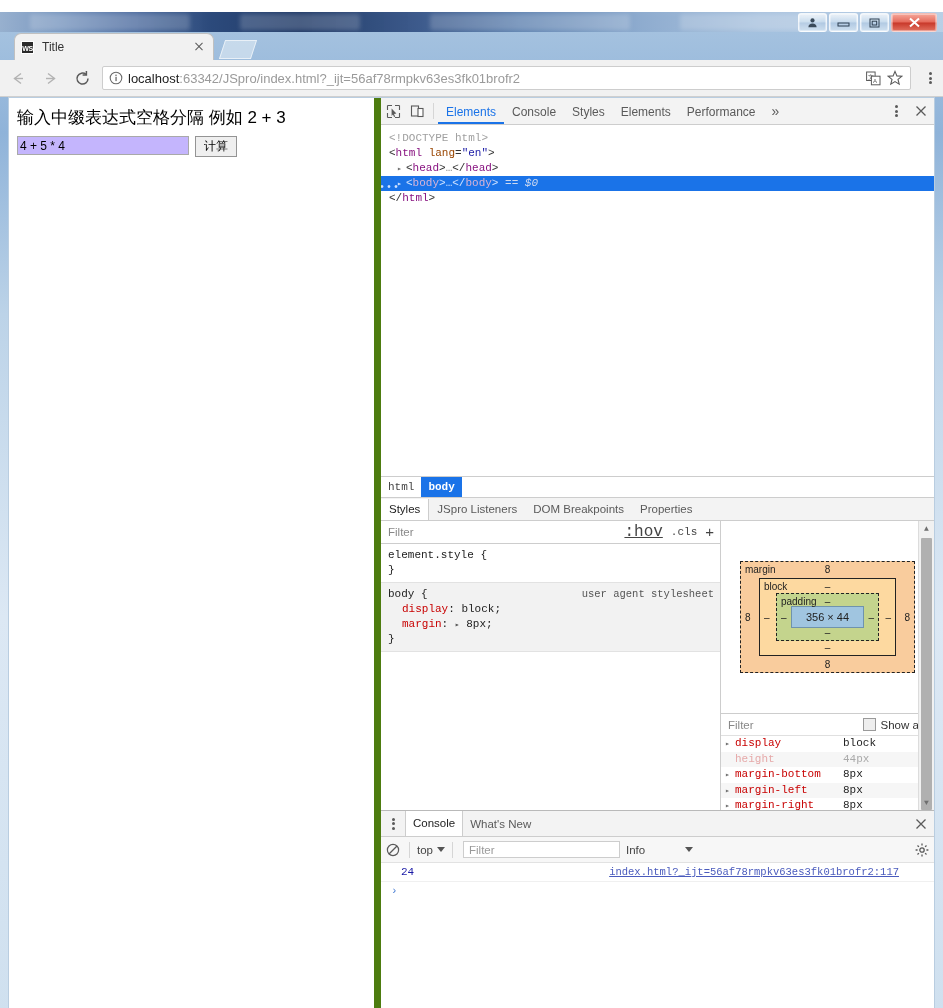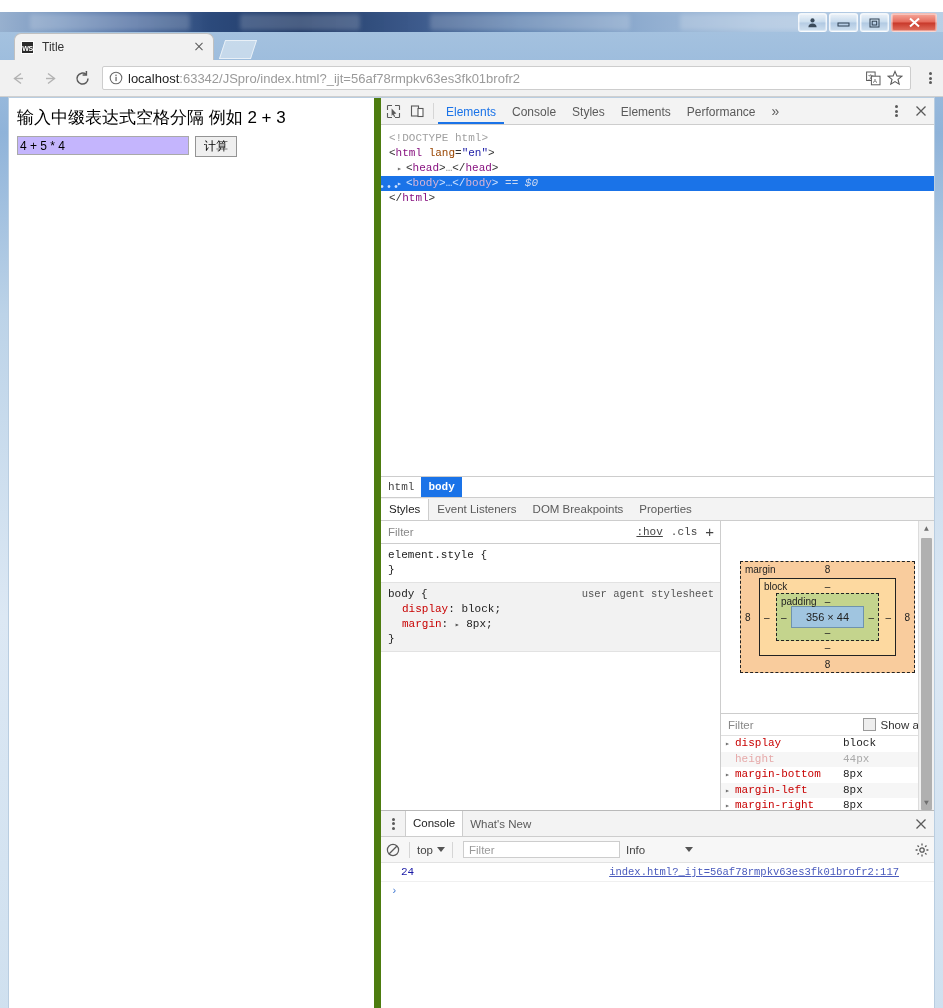--- a/index.html
+++ b/index.html
@@ -232,21 +232,21 @@
   .sb-tab.active { color:#222; background:#fff; border-right:1px solid #cdcdcd; box-shadow: inset 0 -0px 0 #fff;}
 
   #styles-area { flex:1; display:flex; min-height:0; }
   #styles-col { width:339px; flex:none; display:flex; flex-direction:column; border-right:1px solid #cdcdcd; min-width:0;}
   #filter-row {
     height:22px; flex:none; display:flex; align-items:center;
     border-bottom:1px solid #cdcdcd; font-size:11.5px; color:#888;
     font-family:"Liberation Sans", sans-serif;
   }
   #filter-row .ftext { padding-left:7px; flex:1; }
-  #filter-row .hov { color:#444; padding:0 4px; font-family:"Liberation Mono",monospace; font-size:11px;text-decoration:underline;}
+  #filter-row .hov { color:#444; padding:0 4px; font-family:"Liberation Mono",monospace; font-size:16px;text-decoration:underline;}
   #filter-row .cls { color:#444; padding:0 4px; font-family:"Liberation Mono",monospace; font-size:11px;}
   #filter-row .plus { color:#444; font-size:15px; padding:0 6px 0 4px; line-height:14px;}
 
   .rule { font-size:11px; line-height:15px; padding:4px 0 4px 0; }
   .rule.ua { background:#f2f2f2; border-top:1px solid #e2e2e2; border-bottom:1px solid #e2e2e2;}
   .rule .sel { color:#222; padding-left:7px; }
   .rule .origin { float:right; color:#555; padding-right:6px; font-size:10.5px;}
   .rule .prop { padding-left:21px; color:#c80000; }
   .rule .prop .name { color:#c80000; }
   .rule .prop .value { color:#222; }
@@ -523,21 +523,21 @@
         </div>
       </div>
 
       <div id="breadcrumb">
         <div class="crumb">html</div>
         <div class="crumb active">body</div>
       </div>
 
       <div id="sidebar-tabs">
         <div class="sb-tab active">Styles</div>
-        <div class="sb-tab">Event Listeners</div>
+        <div class="sb-tab">JSpro Listeners</div>
         <div class="sb-tab">DOM Breakpoints</div>
         <div class="sb-tab">Properties</div>
       </div>
 
       <div id="styles-area">
 
         <div id="styles-col">
           <div id="filter-row">
             <div class="ftext">Filter</div>
             <div class="hov">:hov</div>

